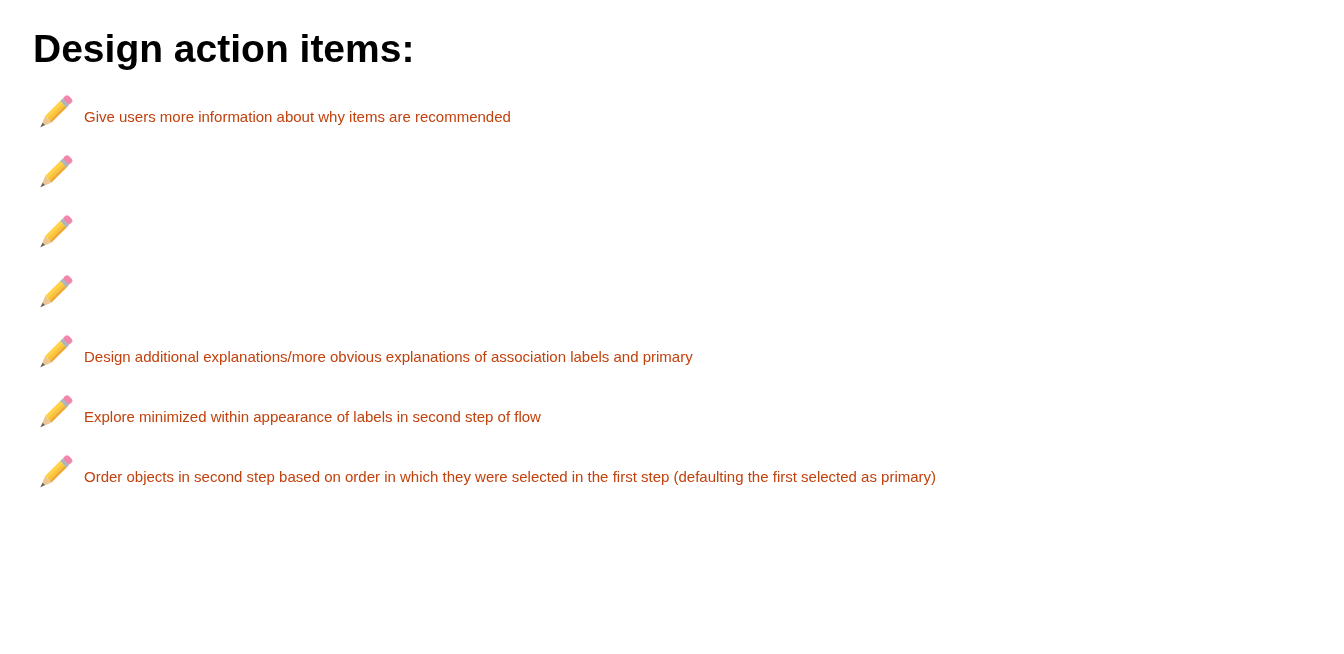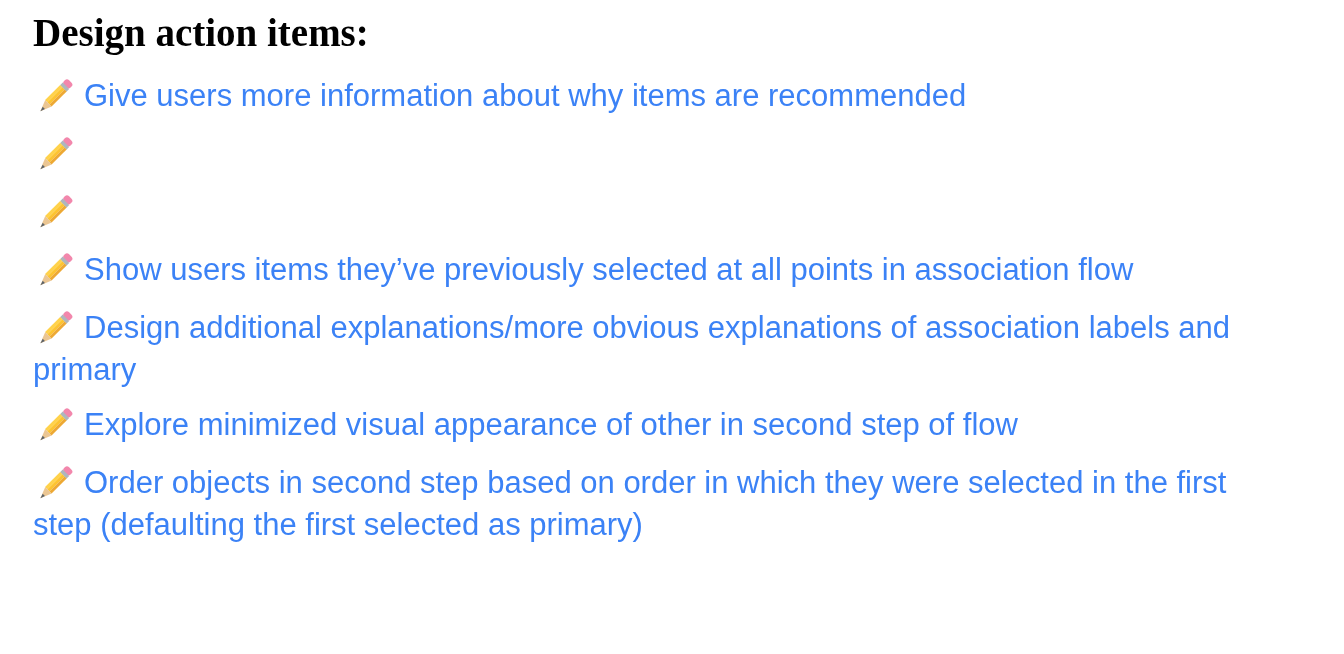--- a/index.html
+++ b/index.html
@@ -10,32 +10,32 @@
     width: 1344px;
     height: 654px;
     overflow: hidden;
     font-family: "Liberation Sans", sans-serif;
     color: #000000;
   }
   .page {
     padding: 10px 84px 0 33px;
   }
   h1.doc-title {
-    font-family: Liberation Serif, serif;
+    font-family: Liberation Sans, sans-serif;
     font-weight: 700;
     font-size: 39px;
     line-height: 1.18;
-    margin: 0 0 18px 0;
+    margin: 16px 0 18px 0;
     color: #000000;
   }
   .action-item {
-    font-size: 31px;
+    font-size: 15px;
     line-height: 39px;
     margin: 0 0 14px 0;
-    color: #3b82f6;
+    color: #c2410c;
     white-space: pre-wrap;
   }
   .pencil {
     display: inline-block;
     width: 44px;
     height: 44px;
     margin-right: 7px;
     vertical-align: -12px;
   }
   .pencil svg {
@@ -92,21 +92,21 @@
   <p class="action-item"><span class="pencil"><svg viewBox="0 0 48 48" aria-hidden="true">
             <g transform="rotate(45 24 24)">
               <rect x="19.5" y="1" width="10" height="7.5" rx="3" fill="#f287ac"></rect>
               <rect x="19.5" y="7.6" width="10" height="4.2" fill="#aeb6bd"></rect>
               <rect x="19.5" y="11.6" width="3.4" height="23.2" fill="#ffd24a"></rect>
               <rect x="22.9" y="11.6" width="3.3" height="23.2" fill="#fdc431"></rect>
               <rect x="26.2" y="11.6" width="3.3" height="23.2" fill="#eda934"></rect>
               <polygon points="19.5,34.6 29.5,34.6 24.5,47" fill="#ebc693"></polygon>
               <polygon points="22.8,41.8 26.3,41.8 24.5,47" fill="#5d646b"></polygon>
             </g>
-          </svg></span><span class="item-text">Show users items they’ve previously selected at all points in association flow</span></p>
+          </svg></span></p>
 
   <p class="action-item"><span class="pencil"><svg viewBox="0 0 48 48" aria-hidden="true">
             <g transform="rotate(45 24 24)">
               <rect x="19.5" y="1" width="10" height="7.5" rx="3" fill="#f287ac"></rect>
               <rect x="19.5" y="7.6" width="10" height="4.2" fill="#aeb6bd"></rect>
               <rect x="19.5" y="11.6" width="3.4" height="23.2" fill="#ffd24a"></rect>
               <rect x="22.9" y="11.6" width="3.3" height="23.2" fill="#fdc431"></rect>
               <rect x="26.2" y="11.6" width="3.3" height="23.2" fill="#eda934"></rect>
               <polygon points="19.5,34.6 29.5,34.6 24.5,47" fill="#ebc693"></polygon>
               <polygon points="22.8,41.8 26.3,41.8 24.5,47" fill="#5d646b"></polygon>
@@ -116,21 +116,21 @@
   <p class="action-item"><span class="pencil"><svg viewBox="0 0 48 48" aria-hidden="true">
             <g transform="rotate(45 24 24)">
               <rect x="19.5" y="1" width="10" height="7.5" rx="3" fill="#f287ac"></rect>
               <rect x="19.5" y="7.6" width="10" height="4.2" fill="#aeb6bd"></rect>
               <rect x="19.5" y="11.6" width="3.4" height="23.2" fill="#ffd24a"></rect>
               <rect x="22.9" y="11.6" width="3.3" height="23.2" fill="#fdc431"></rect>
               <rect x="26.2" y="11.6" width="3.3" height="23.2" fill="#eda934"></rect>
               <polygon points="19.5,34.6 29.5,34.6 24.5,47" fill="#ebc693"></polygon>
               <polygon points="22.8,41.8 26.3,41.8 24.5,47" fill="#5d646b"></polygon>
             </g>
-          </svg></span><span class="item-text">Explore minimized visual appearance of other in second step of flow</span></p>
+          </svg></span><span class="item-text">Explore minimized within appearance of labels in second step of flow</span></p>
 
   <p class="action-item"><span class="pencil"><svg viewBox="0 0 48 48" aria-hidden="true">
             <g transform="rotate(45 24 24)">
               <rect x="19.5" y="1" width="10" height="7.5" rx="3" fill="#f287ac"></rect>
               <rect x="19.5" y="7.6" width="10" height="4.2" fill="#aeb6bd"></rect>
               <rect x="19.5" y="11.6" width="3.4" height="23.2" fill="#ffd24a"></rect>
               <rect x="22.9" y="11.6" width="3.3" height="23.2" fill="#fdc431"></rect>
               <rect x="26.2" y="11.6" width="3.3" height="23.2" fill="#eda934"></rect>
               <polygon points="19.5,34.6 29.5,34.6 24.5,47" fill="#ebc693"></polygon>
               <polygon points="22.8,41.8 26.3,41.8 24.5,47" fill="#5d646b"></polygon>

